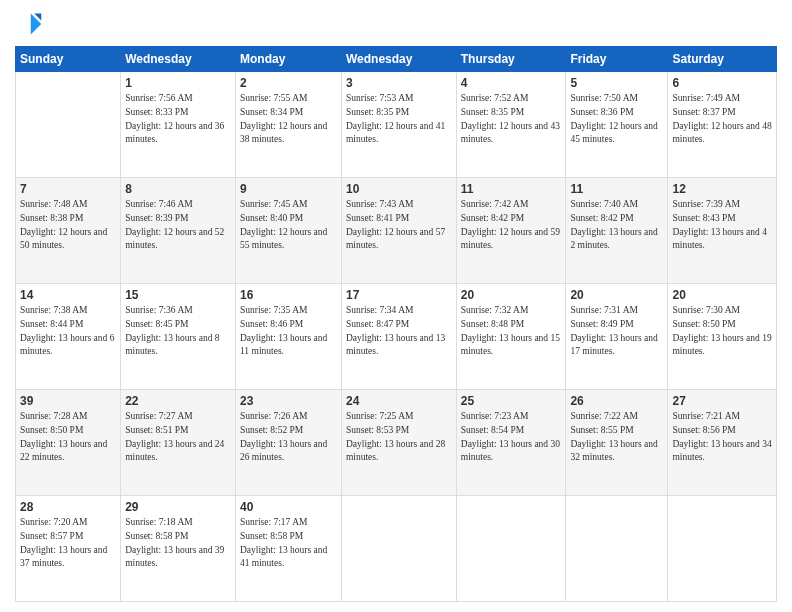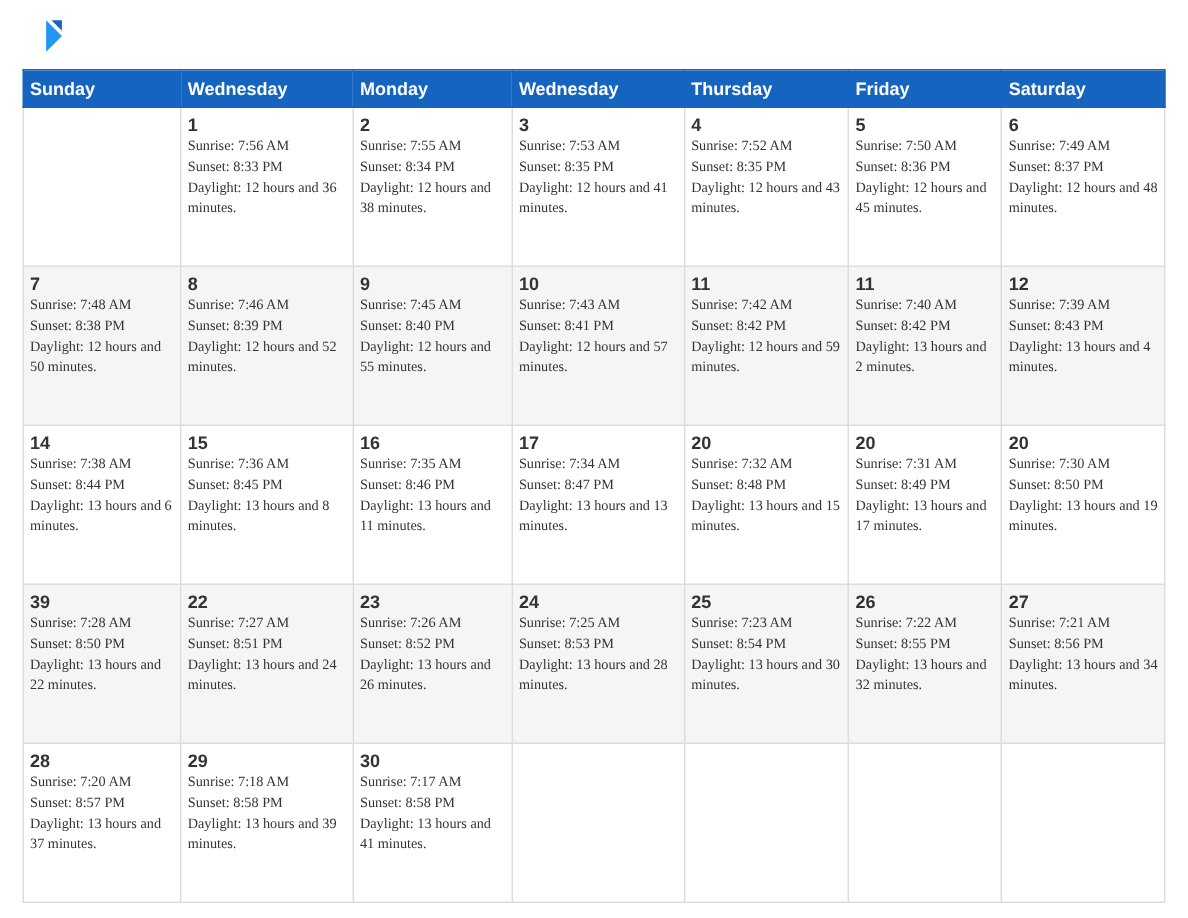--- a/index.html
+++ b/index.html
@@ -254,21 +254,21 @@
         <tr>
           <td>
             <span class="day-number">28</span>
             <div class="day-info">Sunrise: 7:20 AM<br>Sunset: 8:57 PM<br>Daylight: 13 hours and 37 minutes.</div>
           </td>
           <td>
             <span class="day-number">29</span>
             <div class="day-info">Sunrise: 7:18 AM<br>Sunset: 8:58 PM<br>Daylight: 13 hours and 39 minutes.</div>
           </td>
           <td>
-            <span class="day-number">30</span>
+            <span class="day-number">40</span>
             <div class="day-info">Sunrise: 7:17 AM<br>Sunset: 8:58 PM<br>Daylight: 13 hours and 41 minutes.</div>
           </td>
           <td></td>
           <td></td>
           <td></td>
           <td></td>
         </tr>
       </tbody>
   </table>
 </div>

